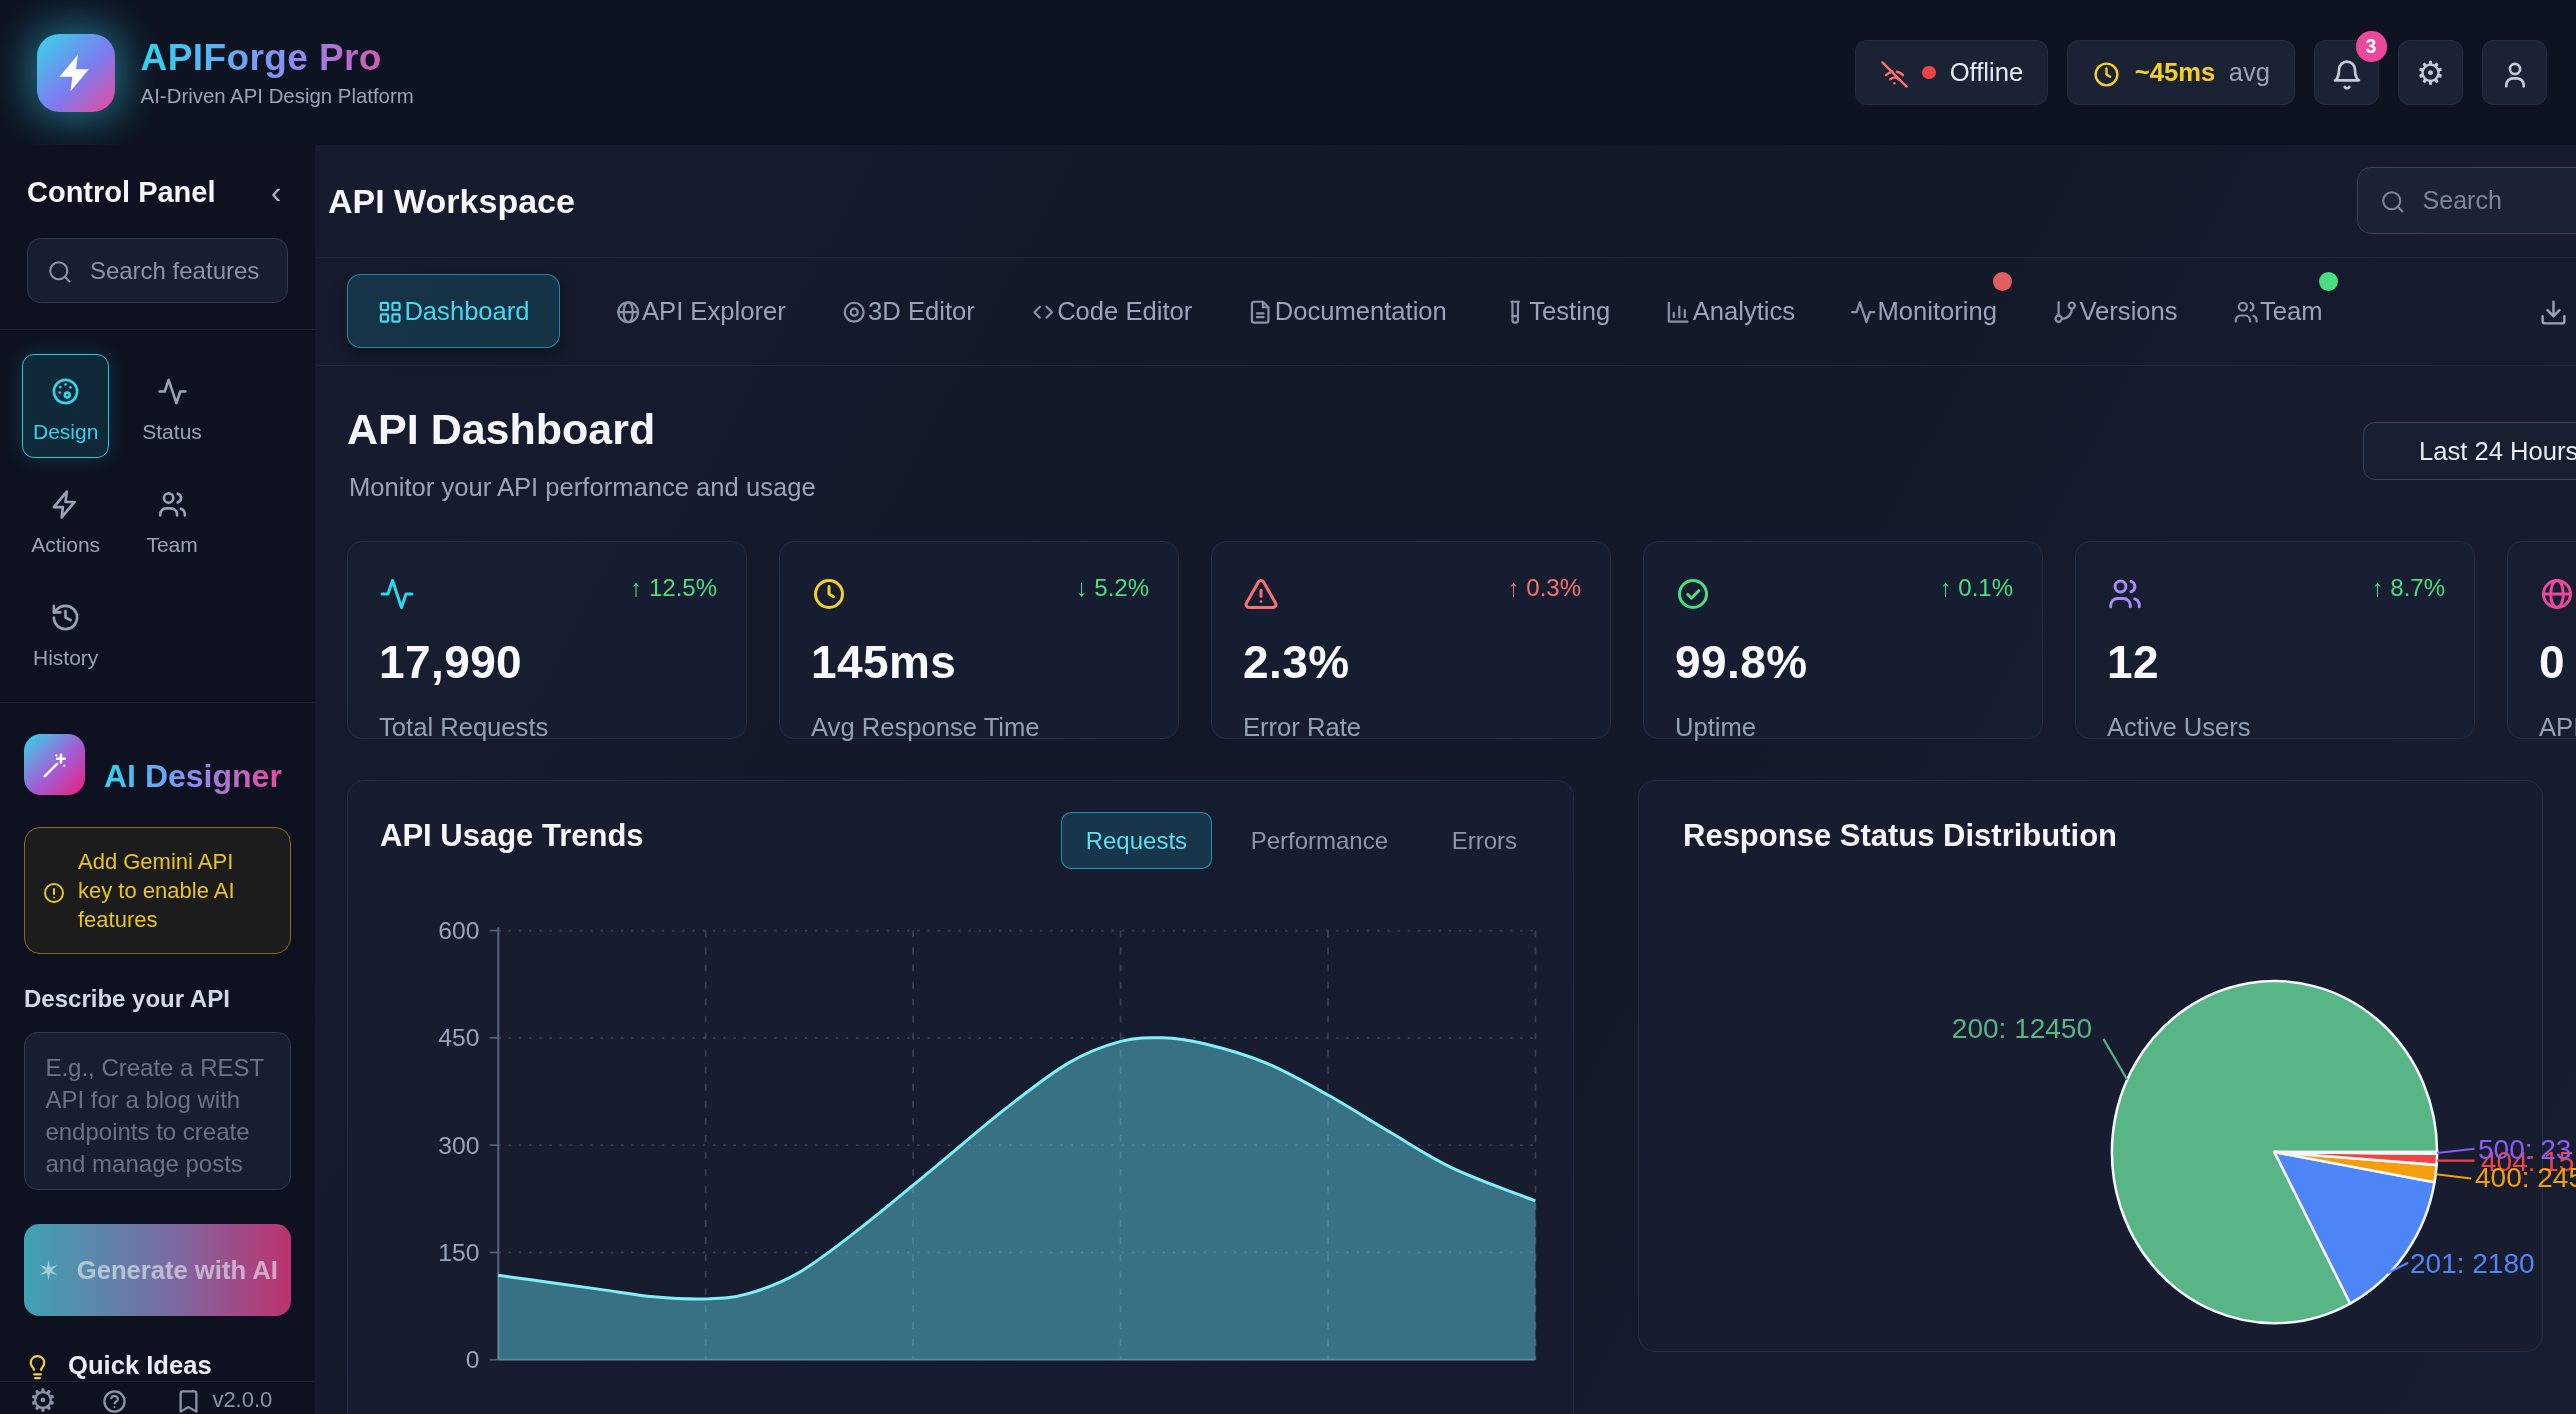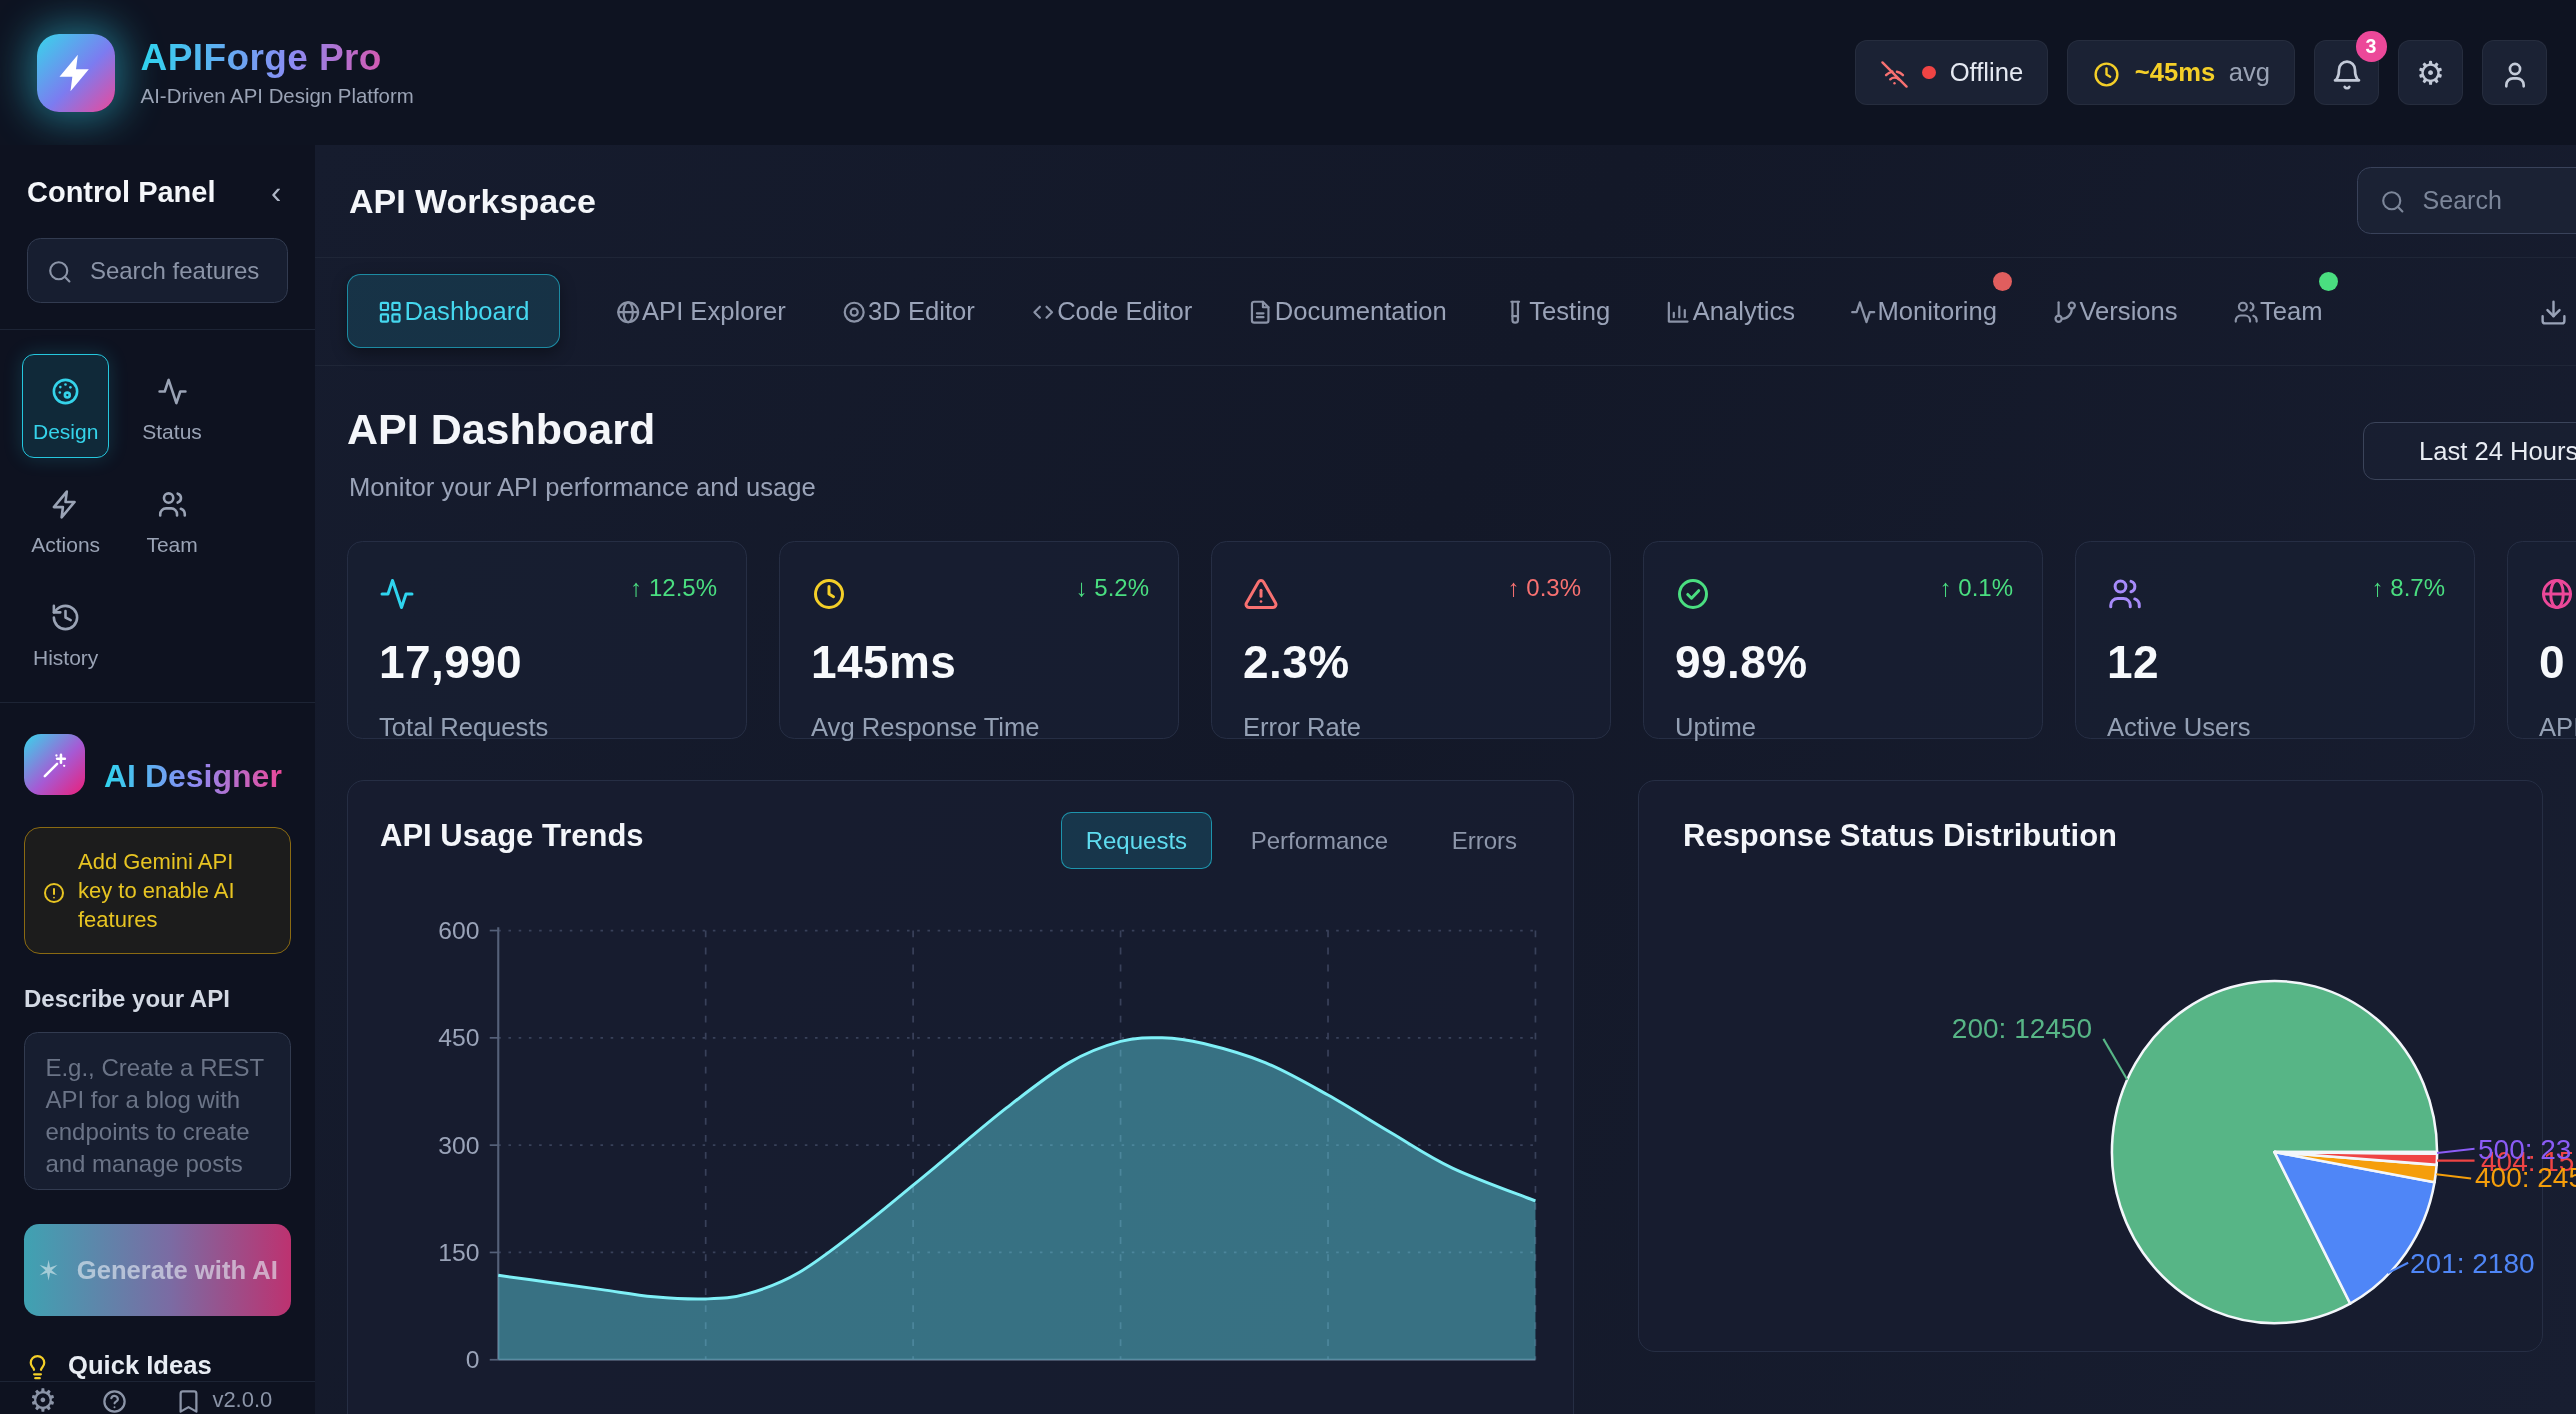--- a/index.html
+++ b/index.html
@@ -74,21 +74,21 @@
   .quick .ico{color:#f4cf28;font-size:27px}
   .sb-footer{border-top:1.7px solid #1d2435;height:85px;display:flex;align-items:center;
         padding:0 29px;color:#8b94a7;font-size:22px;gap:44px}
   .sb-footer .ico{font-size:27px}
   .verwrap{display:flex;align-items:center;gap:10.2px;margin-left:3.4px}
   
   #main{position:absolute;top:145px;left:315px;width:2261px;bottom:0;
         background:linear-gradient(118deg,#161c2e 0%,#131828 45%,#181e31 100%)}
   #wsbar{position:absolute;top:0;left:0;right:0;height:112px;border-bottom:1.7px solid #1f2637;
         display:flex;align-items:center}
-  .wstitle{font-size:34px;font-weight:700;margin-left:34px;color:#f4f6fa}
+  .wstitle{font-size:34px;font-weight:700;margin-left:13px;color:#f4f6fa}
   .wssearch{position:absolute;right:-48px;top:22px;width:221px;height:65px;background:#1b2234;
         border:0.9px solid #39425a;border-radius:13.6px;display:flex;align-items:center;gap:17px;
         padding:0 22px;color:#7c8699;font-size:25px}
   #tabbar{position:absolute;top:112px;left:0;right:0;height:109px;border-bottom:1.7px solid #1f2637;
         display:flex;align-items:center;gap:55px;padding:0 8.5px 0 32px;box-sizing:border-box}
   .tab{display:flex;align-items:center;gap:1px;font-size:25.6px;color:#9aa3b8;position:relative;
         white-space:nowrap;cursor:pointer}
   .tab .ico{font-size:26.4px;color:#8b93a7}
   .tab.active{background:rgba(34,211,238,.13);border:1.7px solid rgba(34,211,238,.55);color:#45d8ef;
         border-radius:13.6px;padding:20.4px 29px;box-shadow:0 5.1px 15.3px rgba(0,0,0,.35)}

